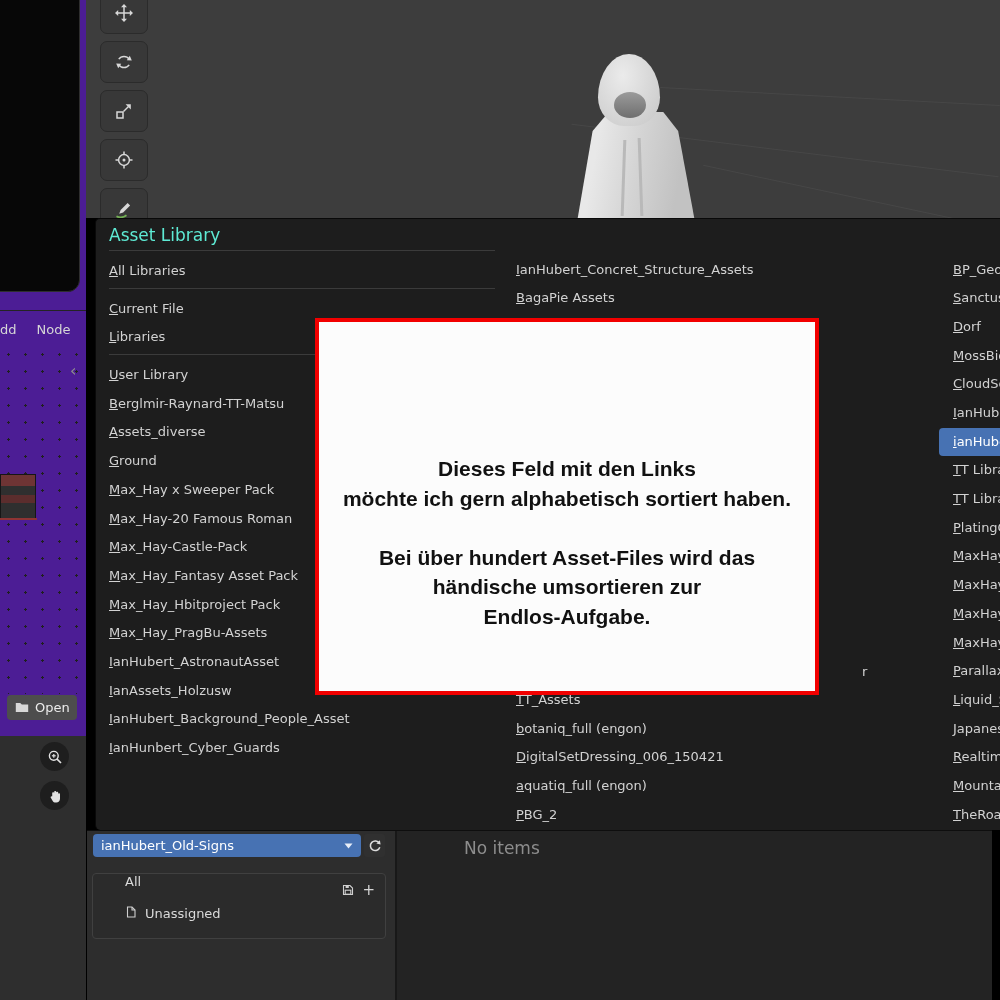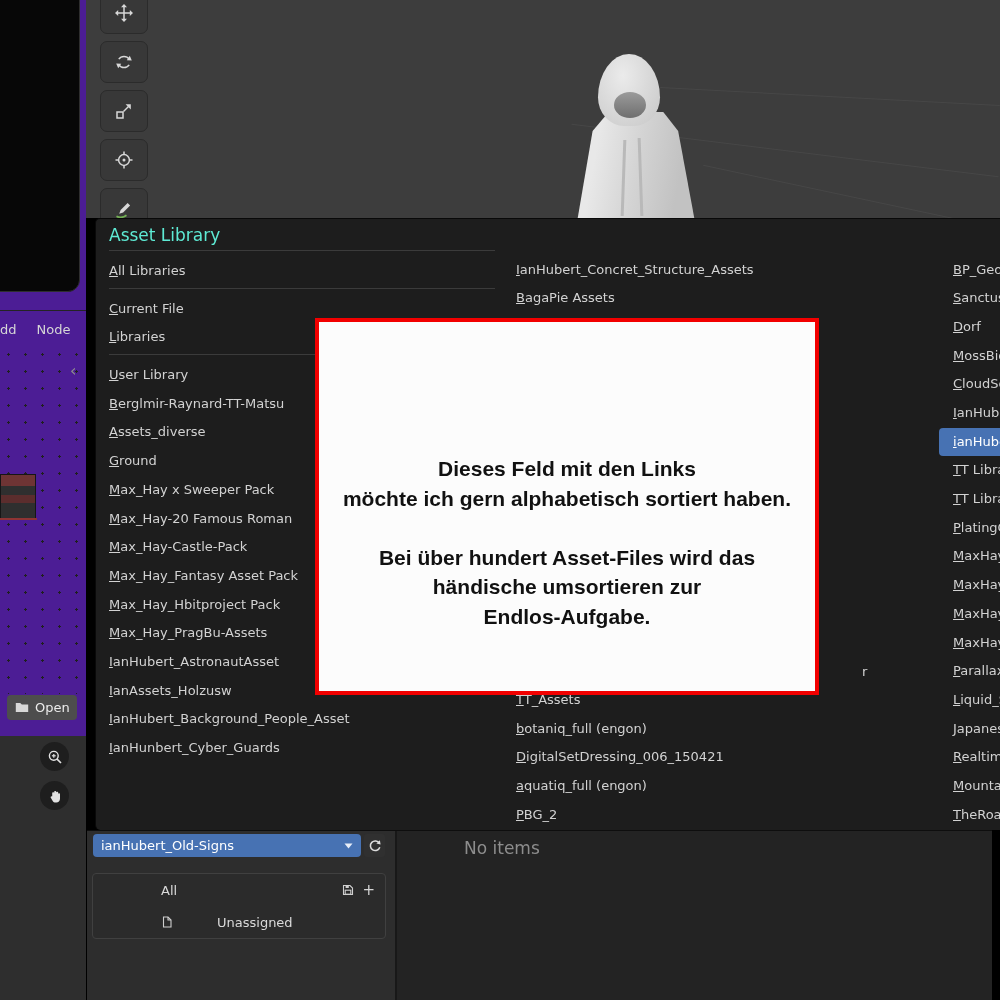--- a/index.html
+++ b/index.html
@@ -56,21 +56,21 @@
               border-top:1px solid #0e0e0e;}
   .bb-sidebar{position:absolute;left:0;top:0;width:308px;height:170px;background:#2d2d2d;}
   .bb-divider{position:absolute;left:308px;top:0;width:2px;height:170px;background:#181818;}
   .lib-select{position:absolute;left:6px;top:3px;width:268px;height:23px;background:#4772b3;border-radius:4px;
               color:#fff;font-size:13px;display:flex;align-items:center;padding:0 8px;box-sizing:border-box;}
   .lib-select .lbl{flex:1;white-space:nowrap;overflow:hidden;}
   .refresh-btn{position:absolute;left:277px;top:3px;width:21px;height:23px;background:#303030;border-radius:3px;
                display:flex;align-items:center;justify-content:center;}
   .catalog-box{position:absolute;left:5px;top:42px;width:294px;height:66px;background:#2b2b2b;
                border:1px solid #404040;border-radius:4px;box-sizing:border-box;}
-  .cat-row{display:flex;align-items:center;height:32px;padding:0 10px;font-size:13px;color:#dadada;gap:36px;}
+  .cat-row{display:flex;height:32px;padding:0 10px;font-size:13px;color:#dadada;}
   .cat-row .indent{width:22px;flex:none;}
   .cat-icons{margin-left:auto;display:flex;align-items:center;gap:8px;}
   .plus-glyph{font-size:15px;color:#d5d5d5;line-height:15px;}
   .cat-ico{margin-right:8px;display:flex;}
   .no-items{position:absolute;left:338px;top:7px;font-size:17px;color:#8d8d8d;margin-left:39px;}
 
   
   .menu-panel{position:absolute;left:95px;top:218px;width:905px;height:612px;background:#1d1d1d;
               border-top:1px solid #090909;border-left:1px solid #090909;border-radius:5px 0 0 5px;box-sizing:border-box;}
   .col1{position:absolute;left:13px;top:4px;width:386px;}

